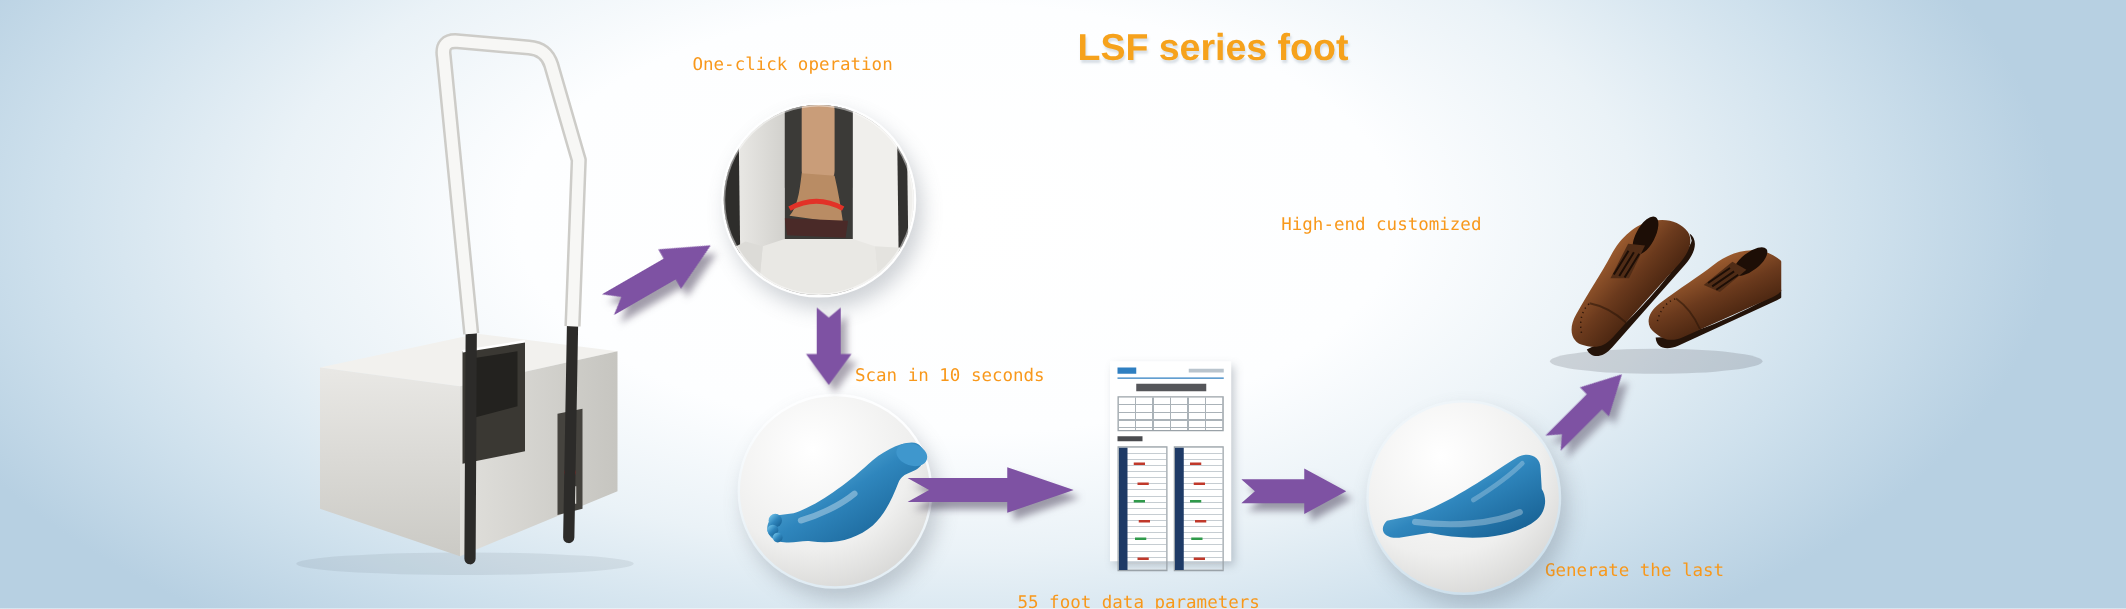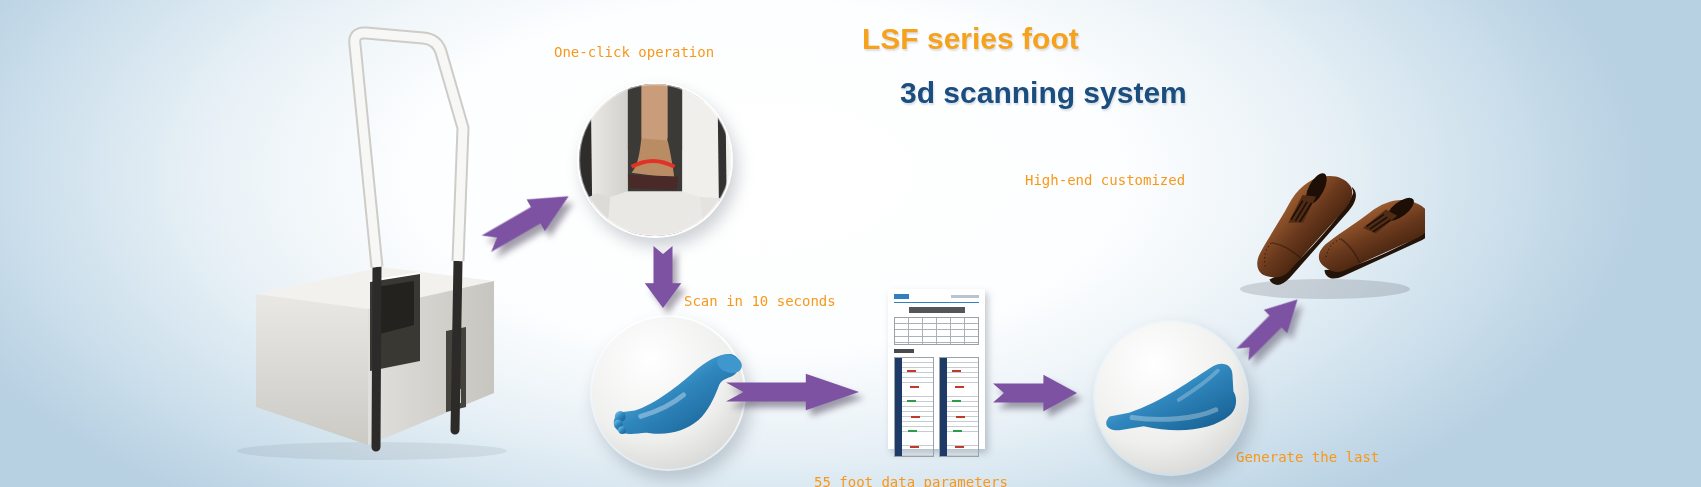--- a/index.html
+++ b/index.html
@@ -111,21 +111,20 @@
         <ellipse cx="106" cy="14" rx="17" ry="7.5" fill="#1d0e06" transform="rotate(-14 106 14)"></ellipse>
         <polygon points="62,16 92,8 100,19 72,27" fill="#502c16"></polygon>
         <path d="M66,16 L88,12 M68,20 L90,16 M70,24 L92,20" stroke="#1d0e06" stroke-width="1.6" fill="none"></path>
         <path d="M36,17 C42,27 44,38 44,49" stroke="rgba(40,20,8,0.55)" stroke-width="1.5" fill="none"></path>
         <path d="M14,28 C20,20 28,16 36,17" stroke="#2a1408" stroke-width="1.2" stroke-dasharray="1 3" fill="none"></path>
       </g>
     </defs>
   </svg>
 
   <div class="title-line title-1">LSF series foot</div>
-  <div class="title-line title-2">3d scanning system</div>
 
   <svg class="scanner" viewBox="0 0 300 450">
     <ellipse cx="150" cy="436" rx="135" ry="9" fill="rgba(80,90,100,0.10)"></ellipse>
     <polygon points="34,279 160,252 272,266 146,294" fill="#f2f1ee"></polygon>
     <polygon points="34,279 146,294 146,430 34,392" fill="url(#mFront)"></polygon>
     <polygon points="146,294 272,266 272,378 146,430" fill="url(#mSide)"></polygon>
     <polygon points="148,266 198,258 198,346 148,356" fill="#3a3833"></polygon>
     <polygon points="154,272 192,266 192,310 154,320" fill="#23221f"></polygon>
     <polyline points="148,266 198,258" stroke="#ffffff" stroke-width="2" fill="none"></polyline>
     <polygon points="224,316 244,312 244,392 224,397" fill="#45433e"></polygon>

